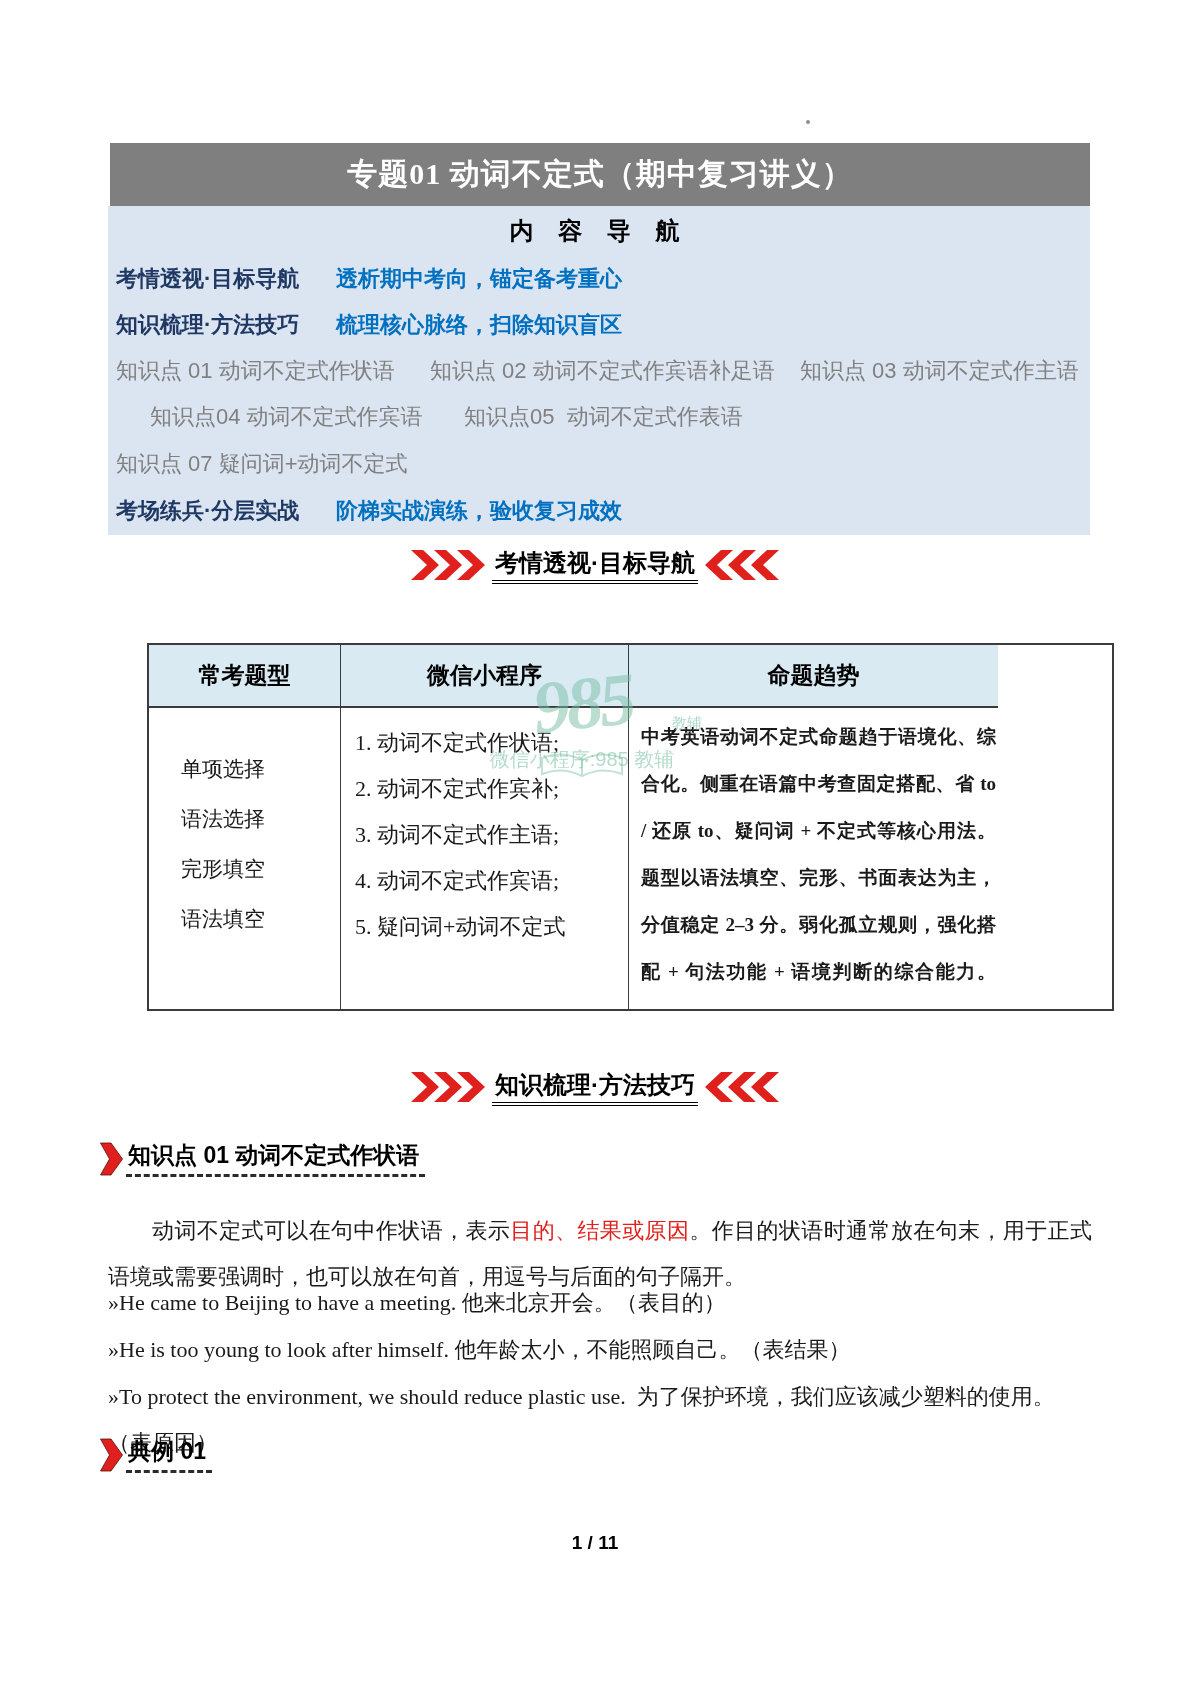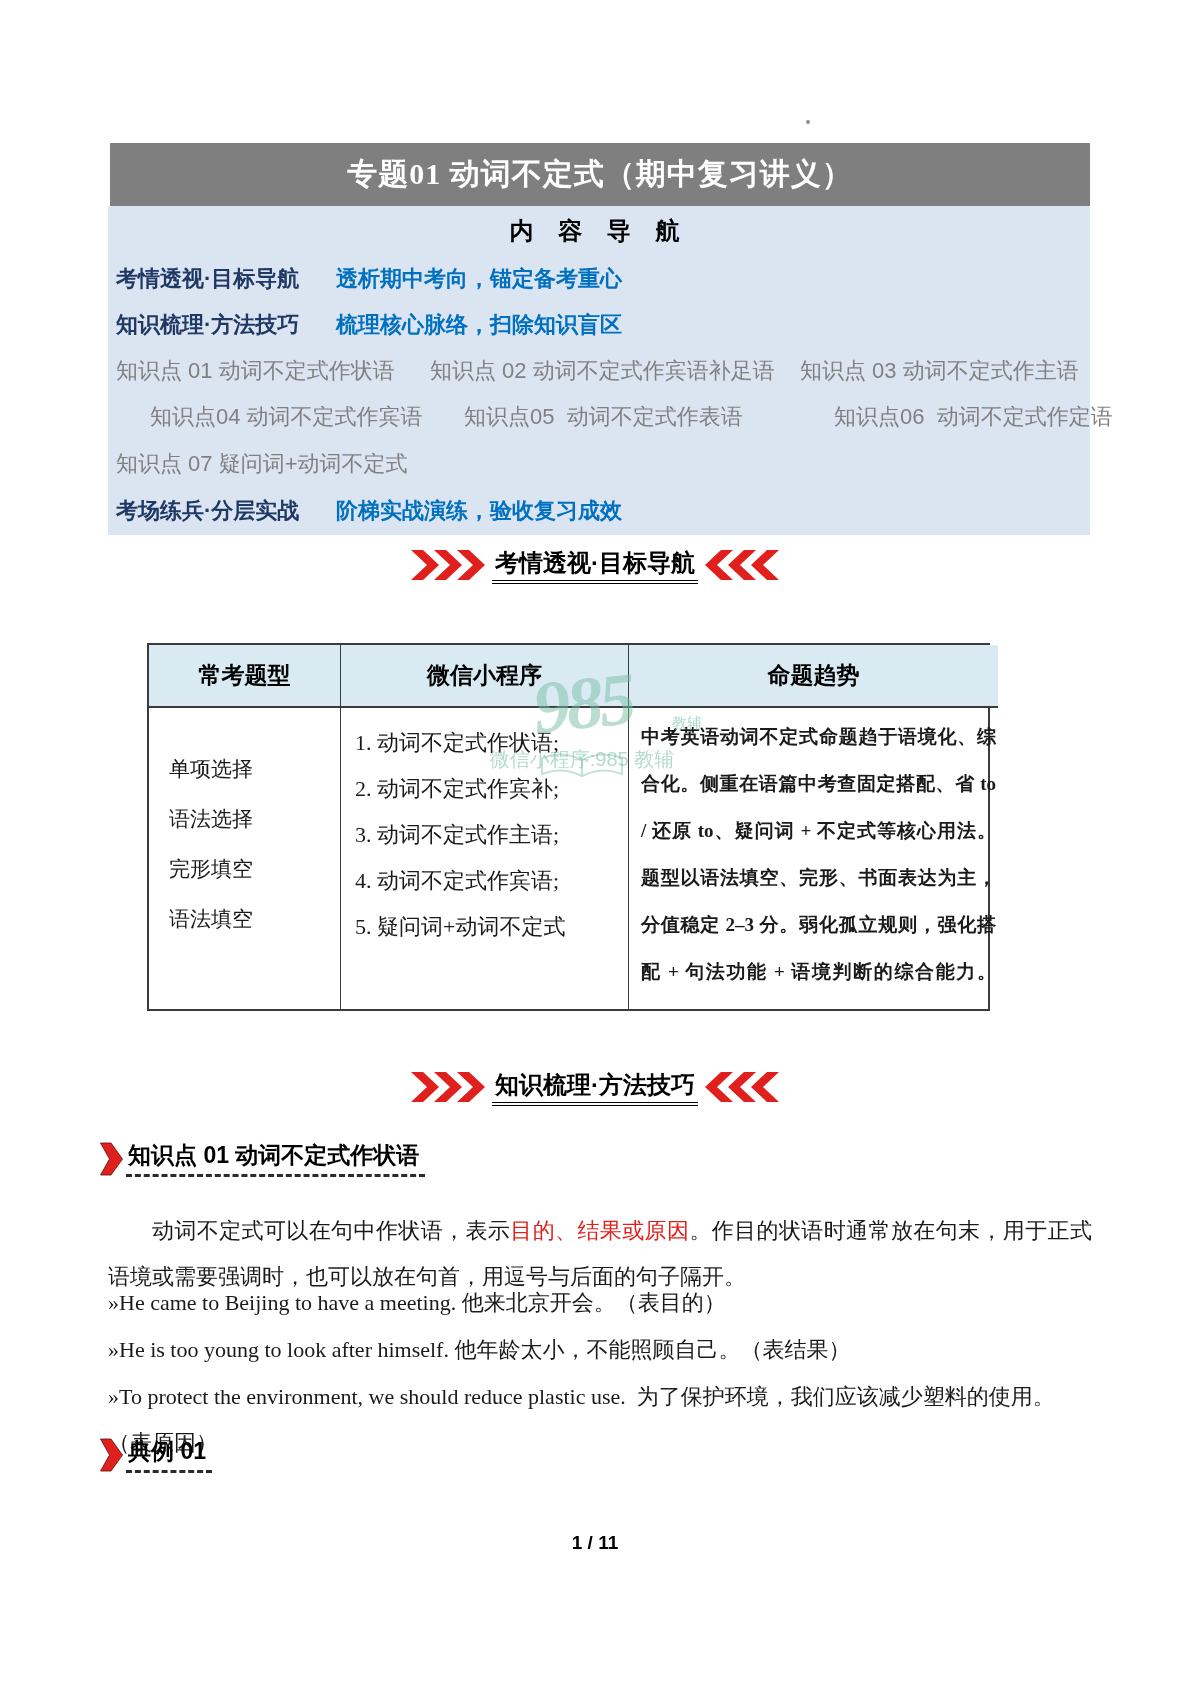--- a/index.html
+++ b/index.html
@@ -35,30 +35,30 @@
   
   .sec-head { position:absolute; left:0; right:0; display:flex; justify-content:center;
     align-items:center; gap:7px; height:40px; }
   .sec-head.sh1 { top:545px; } .sec-head.sh2 { top:1067px; }
   .sec-title { font-size:24px; font-weight:bold; color:#000;
     border-bottom:4px double #000; padding:0 3px 1px;
     font-family:"Liberation Sans","DejaVu Sans",sans-serif; }
   .chev svg { display:block; }
 
   
-  .info-table { position:absolute; left:147px; top:643px; width:843px; height:368px;
+  .info-table { position:absolute; left:147px; top:643px; width:967px; height:368px;
     border:2px solid #3b3b3b; box-sizing:border-box; display:grid;
     grid-template-columns:192px 288px 369px; grid-template-rows:63px 301px; }
   .th { background:var(--thead); border-right:1.5px solid #3b3b3b; border-bottom:2px solid #3b3b3b;
     display:flex; align-items:center; justify-content:center;
     font-size:23px; font-weight:bold; color:#000;
     font-family:"Liberation Sans","DejaVu Sans",sans-serif; }
   .th.last, .td.last { border-right:none; }
   .td { border-right:1.5px solid #3b3b3b; background:transparent; box-sizing:border-box; }
-  .td.c1 { padding:36px 0 0 20px; }
+  .td.c1 { padding:36px 0 0 20px;margin-left:12px; }
   .td.c1 div { line-height:50px; font-size:21px; }
   .td.c2 { padding:12px 0 0 14px; }
   .td.c2 div { line-height:46px; font-size:22px; }
   .td.c3 { padding:5px 2px 0 12px;font-weight:bold; }
   .td.c3 div { line-height:47px; font-size:19px; text-align:justify; text-align-last:justify; }
 
   
   .wm { position:absolute; left:432px; top:668px; width:300px; height:130px;
     pointer-events:none; text-align:center; color:var(--wm); z-index:3; }
   .wm-big { font-size:74px; line-height:70px; font-style:italic; font-weight:bold;
@@ -112,21 +112,20 @@
     </div>
 
     <div class="points-row r3">
       <span class="kp-item p0 hei">知识点 01 动词不定式作状语</span>
       <span class="kp-item p1 hei">知识点 02 动词不定式作宾语补足语</span>
       <span class="kp-item p2 hei">知识点 03 动词不定式作主语</span>
     </div>
     <div class="points-row r4">
       <span class="kp-item p0 hei">知识点04 动词不定式作宾语</span>
       <span class="kp-item p1 hei">知识点05  动词不定式作表语</span>
-      <span class="kp-item p2 hei">知识点06  动词不定式作定语</span>
     </div>
     <div class="points-row r5">
       <span class="kp-item p0 hei">知识点 07 疑问词+动词不定式</span>
     </div>
 
     <div class="nav-row r6">
       <span class="nav-label hei">考场练兵·分层实战</span>
       <span class="nav-desc hei">阶梯实战演练，验收复习成效</span>
     </div>
   </section>

